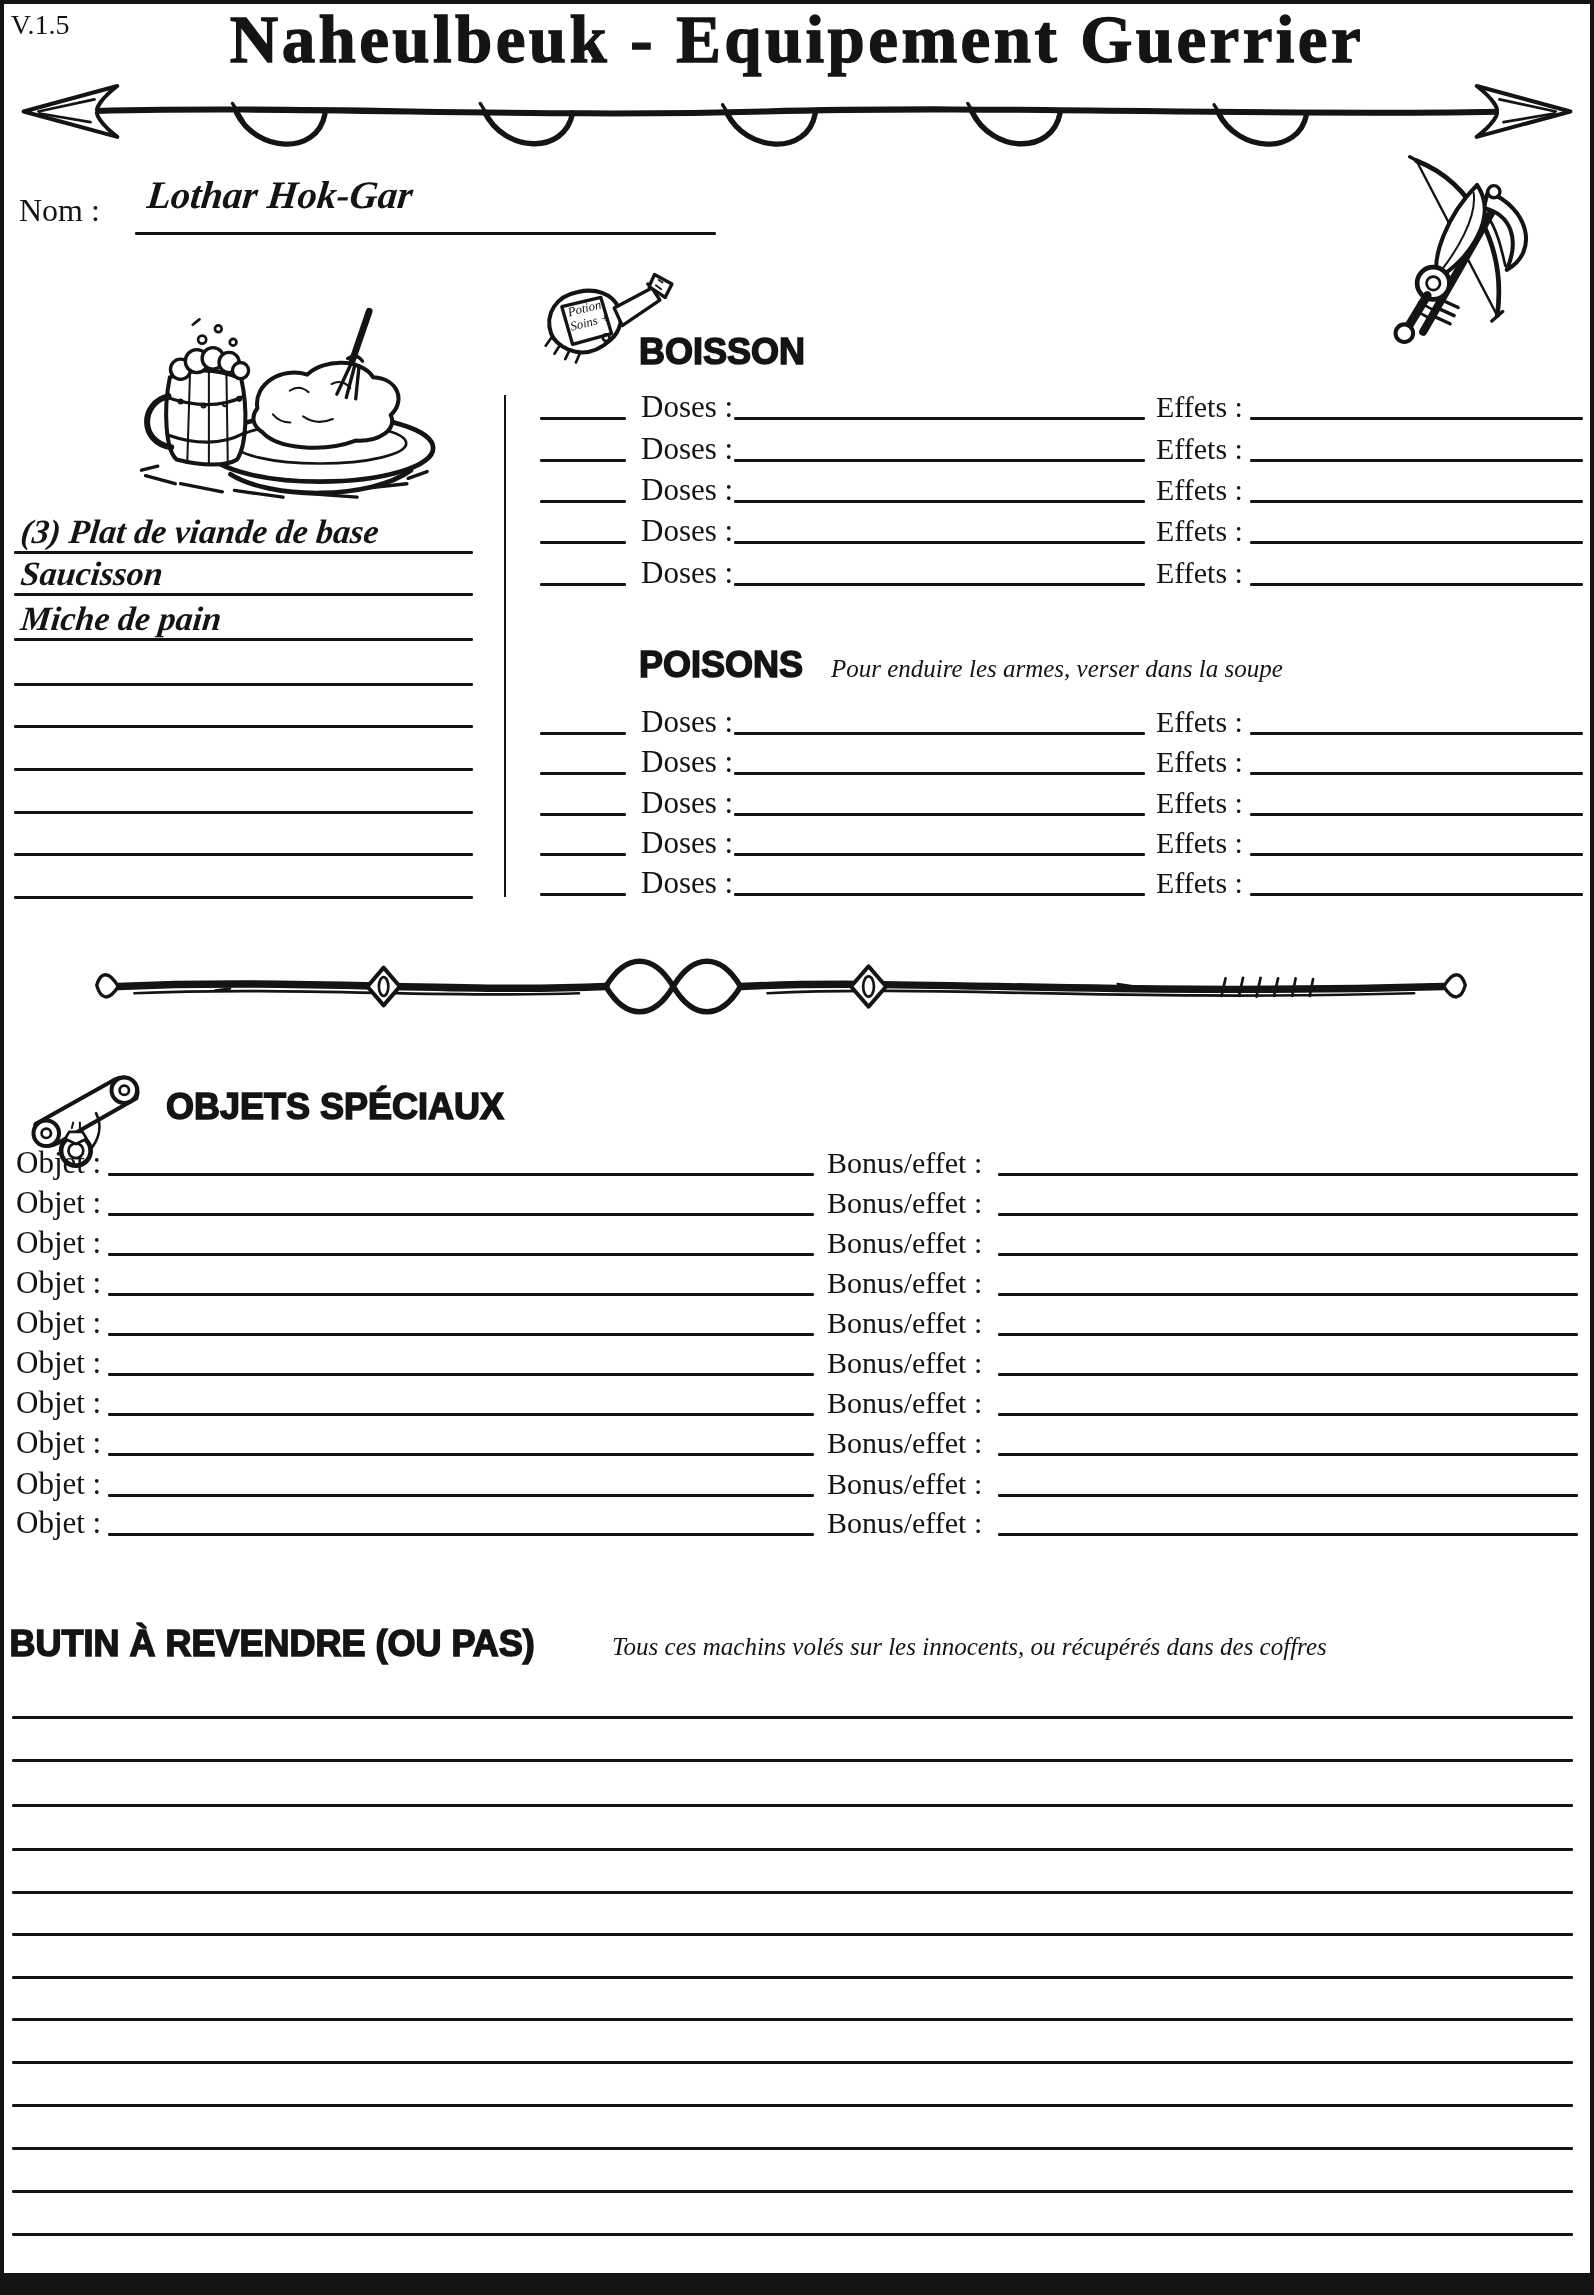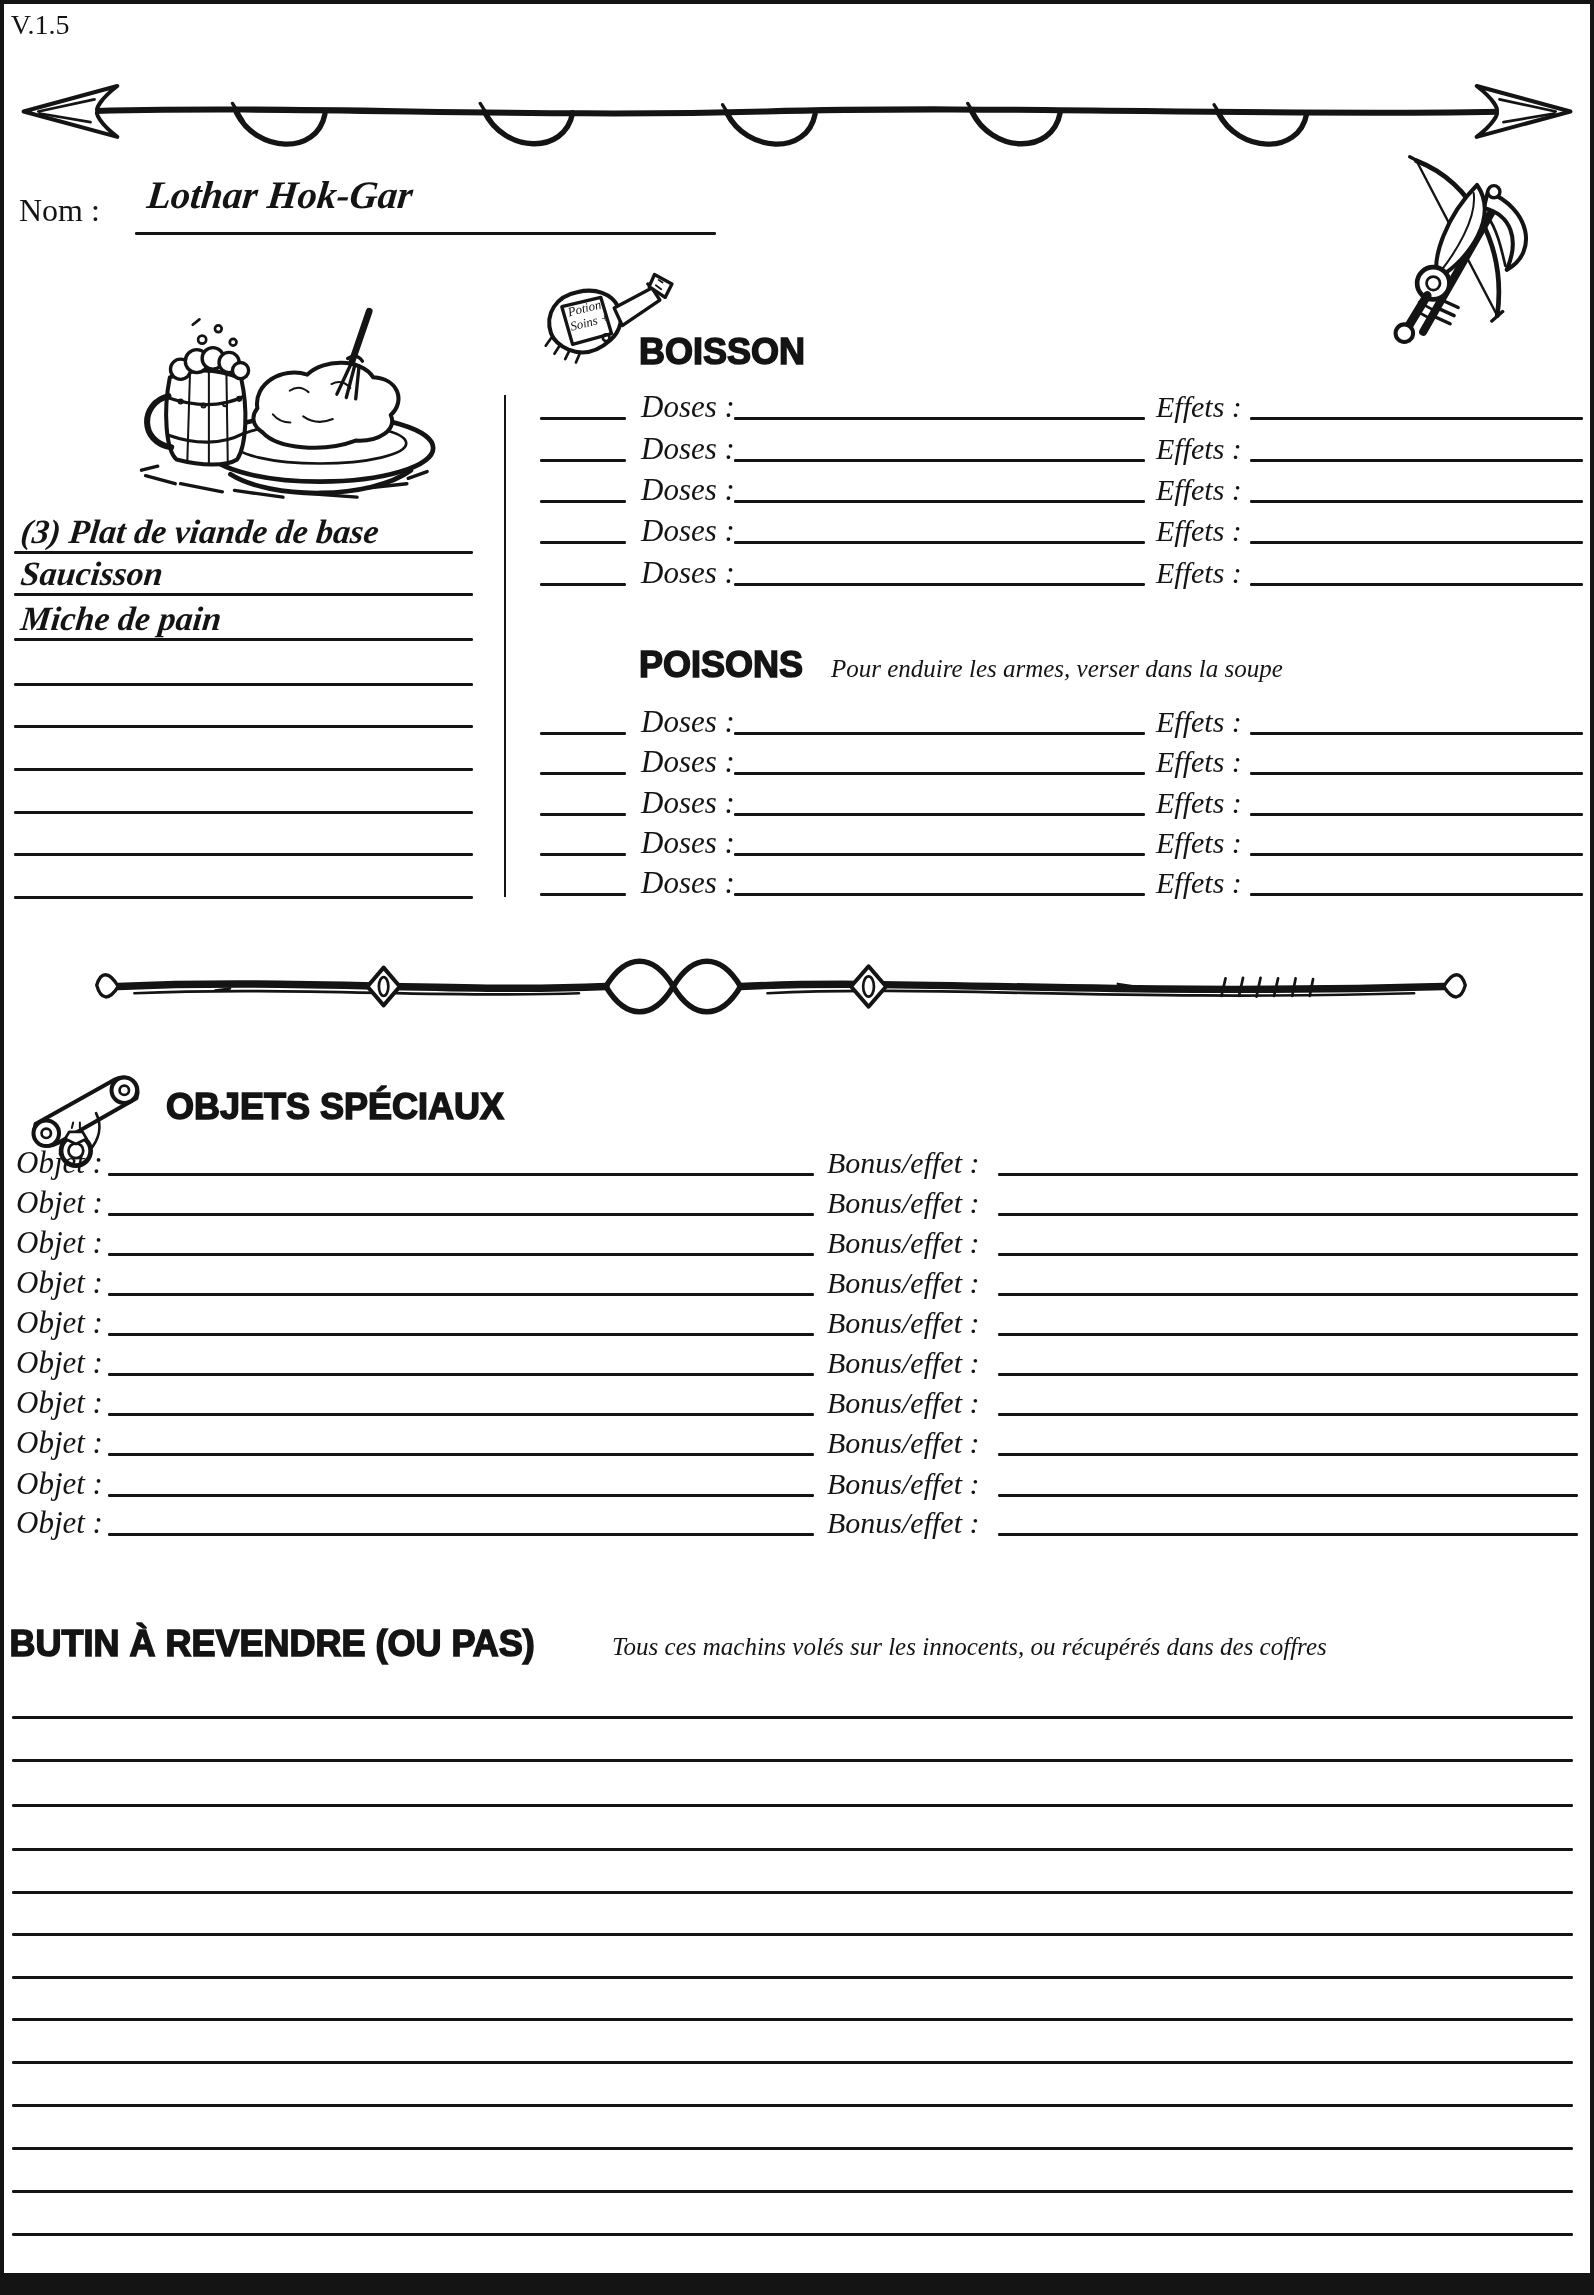--- a/index.html
+++ b/index.html
@@ -21,21 +21,21 @@
 
   .t-head{ font-family:"Liberation Sans",sans-serif; font-weight:700; font-size:36px;
            -webkit-text-stroke:1.5px var(--ink); letter-spacing:0; white-space:nowrap; }
   .t-sub{ font-family:"Liberation Serif",serif; font-style:italic; font-size:25px; white-space:nowrap; }
   .t-lbl{ font-family:"Liberation Serif",serif; font-size:31px; line-height:1; white-space:nowrap; }
   .t-hand{ font-family:"Liberation Serif",serif; font-style:italic; font-weight:700; white-space:nowrap;
            transform:skewX(-6deg); transform-origin:left bottom; }
 
   .rule{ position:absolute; background:var(--ink); height:2.7px; border-radius:1.3px; }
 
-  .frow{ position:absolute; left:0; width:1374px; height:35px;font-style:italic; }
+  .frow{ position:absolute; left:0; width:1374px; height:35px; }
   .frow .blank{ position:absolute; bottom:0; height:2.7px; background:var(--ink); border-radius:1.3px; }
   .frow .lbl{ position:absolute; bottom:-2px; }
 
   .bouffe-row{ position:absolute; left:13.5px; width:465px; height:42px; }
   .bouffe-row .line{ position:absolute; left:0; bottom:0; width:459px; height:2.7px; background:var(--ink); border-radius:1.3px; }
   .bouffe-row .entry{ position:absolute; left:5.4px; bottom:2.7px; font-size:34px; }
 
   .vdiv{ left:504px; top:395px; width:2px; height:502px; background:var(--ink); }
 
   svg{ display:block; }
@@ -46,20 +46,21 @@
 <body>
 
 <div class="sheet">
 
   <div class="abs b-top"></div>
   <div class="abs b-left"></div>
   <div class="abs b-right"></div>
   <div class="abs b-bottom"></div>
 
   <div class="abs t-version">V.1.5</div>
+  <div class="abs t-title">Naheulbeuk - Equipement Guerrier</div>
 
   <svg class="abs" style="left:10.8px;top:82px" width="1572" height="75" viewBox="0 0 2334 112">
     <path class="ink-line" stroke-width="9" d="M95,44 C420,34 760,54 1120,44 C1480,34 1850,52 2240,44"></path>
     <path class="ink-fill" stroke-width="6" d="M12,44 L152,6 C126,26 120,40 122,44 C120,48 126,62 152,82 Z"></path>
     <path class="ink-line" stroke-width="4" d="M34,44 L118,26 M36,47 L112,60"></path>
     <path class="ink-fill" stroke-width="6" d="M2322,44 L2182,6 C2208,26 2214,40 2212,44 C2214,48 2208,62 2182,82 Z"></path>
     <path class="ink-line" stroke-width="4" d="M2300,44 L2216,26 M2298,47 L2222,60"></path>
     <path class="ink-line" stroke-width="8" d="M330,46 C360,106 450,110 462,48"></path>
     <path class="ink-line" stroke-width="8" d="M700,44 C730,106 820,110 832,46"></path>
     <path class="ink-line" stroke-width="8" d="M1062,46 C1092,106 1182,110 1194,48"></path>

